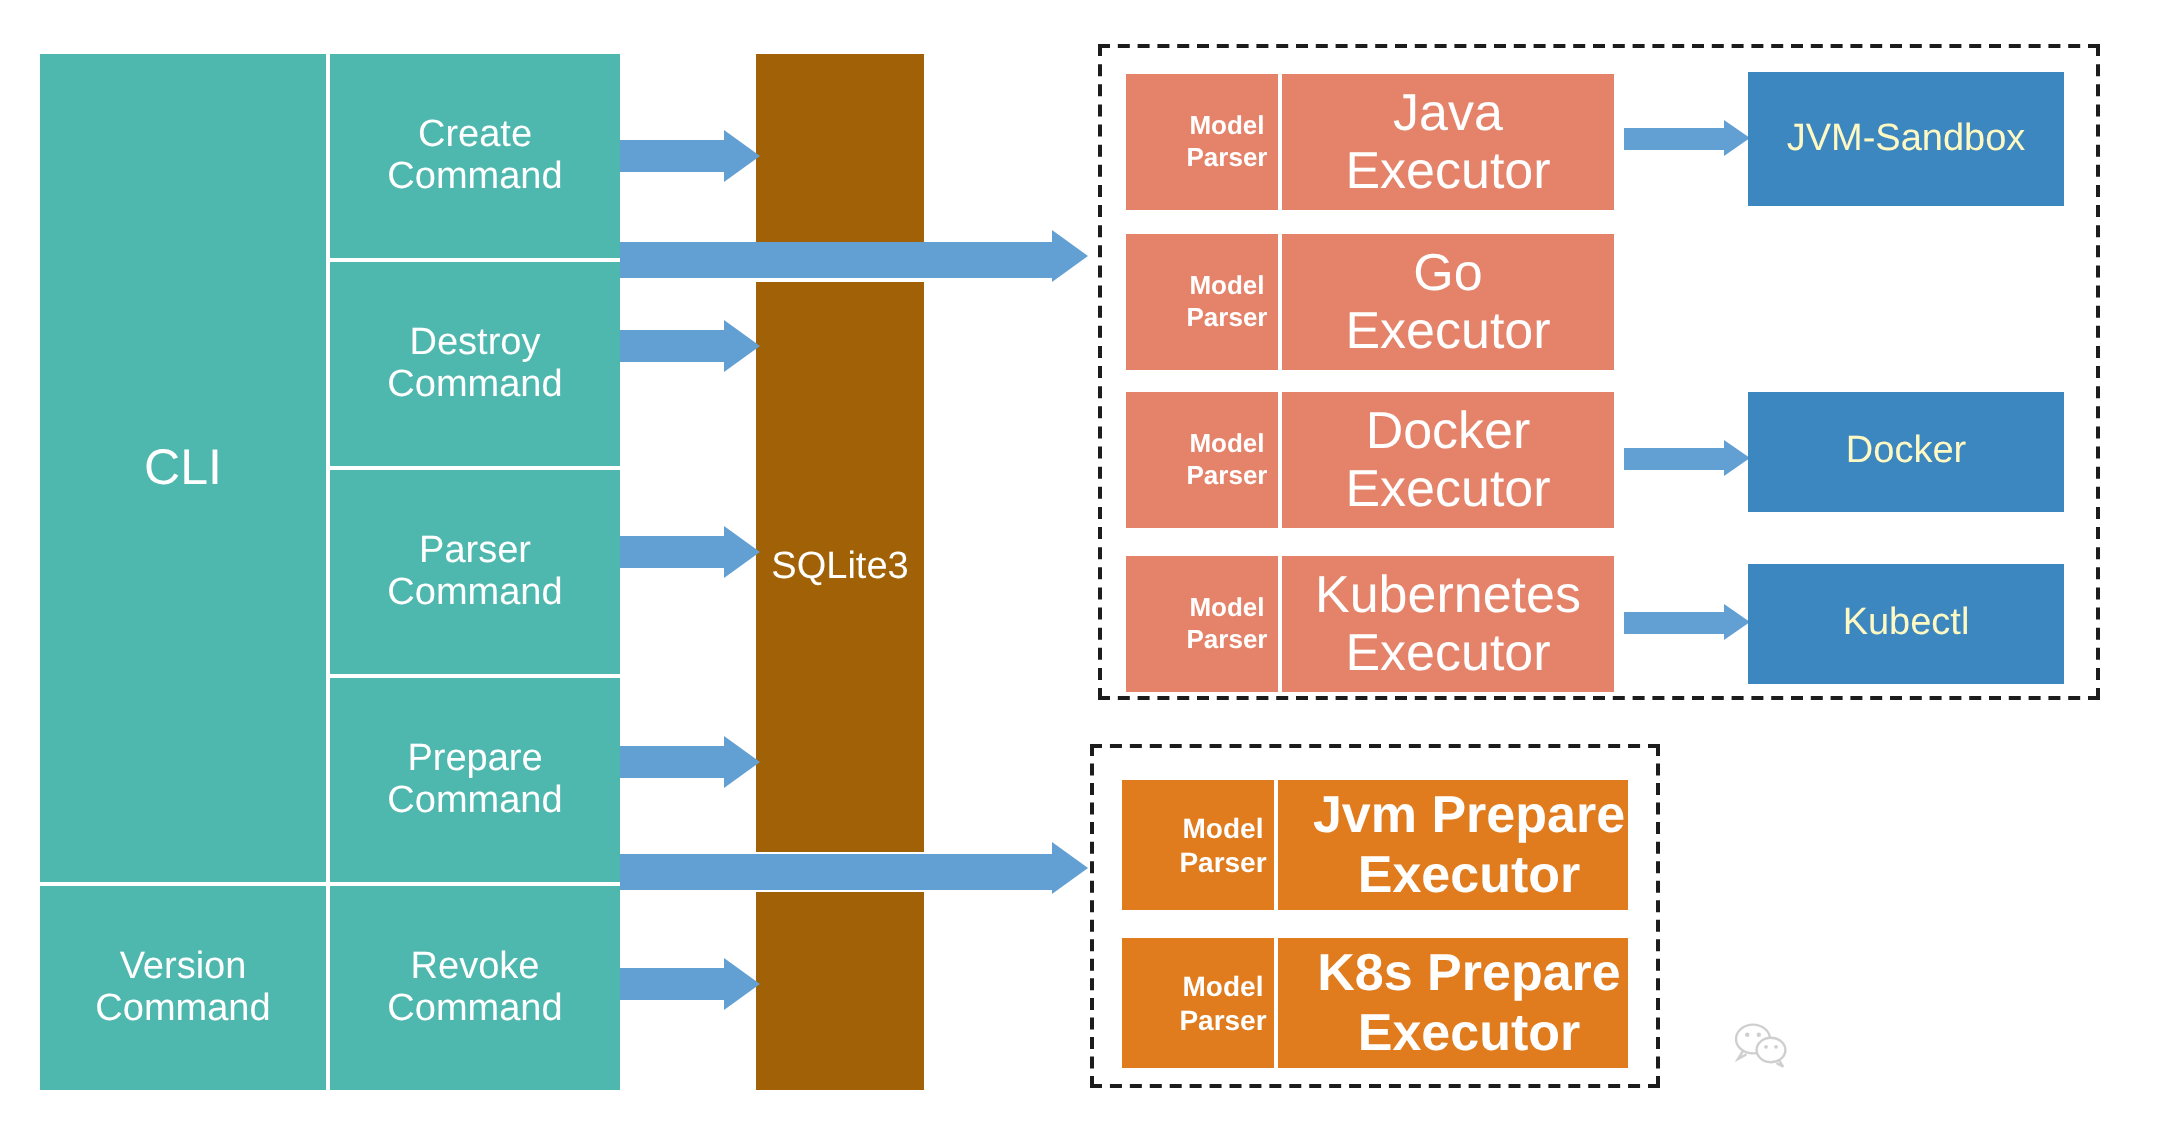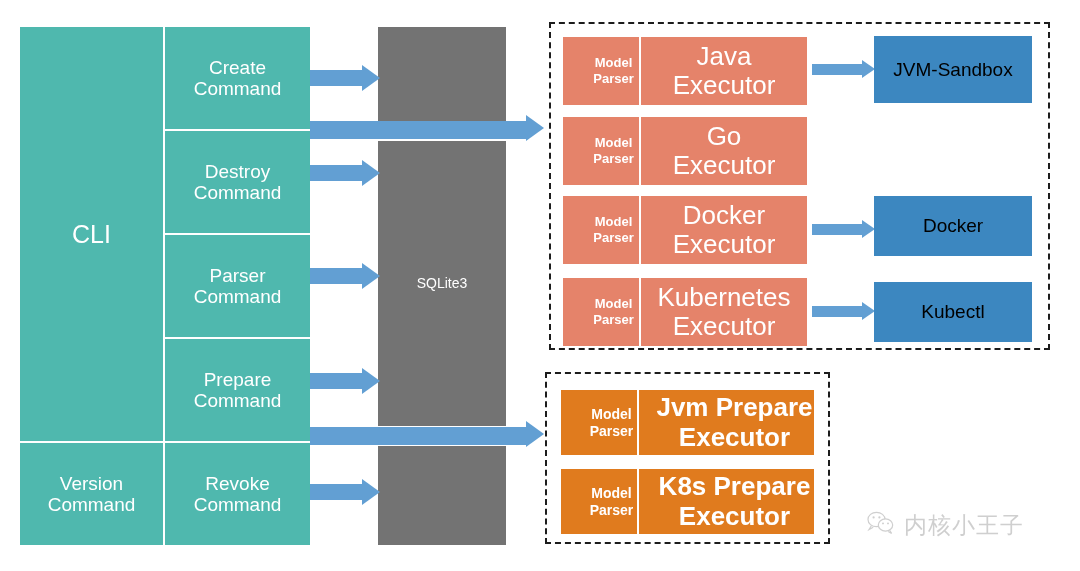--- a/index.html
+++ b/index.html
@@ -64,24 +64,24 @@
   }
   .cmd {
     left: 165px;
     width: 145px;
     font-size: 19px;
   }
 
   
   .sqlite-seg {
     left: 378px;
-    width: 128px;
-    background: #737373;
+    width: 84px;
+    background: #a16207;
     color: #ffffff;
-    font-size: 14px;
+    font-size: 19px;
   }
 
   
   .arrow-body {
     background: #629fd3;
     position: absolute;
   }
   .arrow-head {
     position: absolute;
     width: 0;
@@ -138,21 +138,21 @@
   .tone-light .exec-parser,
   .tone-light .exec-name { background: #e5836a; }
   .tone-dark .exec-parser,
   .tone-dark .exec-name { background: #e07b1e; }
   .tone-dark .exec-name { font-weight: bold; padding-left: 16px; }
   .tone-dark .exec-parser { font-size: 14px; }
 
   
   .target-box {
     background: #3c87c0;
-    color: #000000;
+    color: #fef9c3;
     font-size: 19px;
   }
 
   
   .watermark {
     left: 866px;
     top: 505px;
     width: 200px;
     height: 40px;
     display: flex;
@@ -382,16 +382,15 @@
         <ellipse cx="10.5" cy="9.5" rx="8.5" ry="7.2"></ellipse>
         <path d="M5.5 15.5 L3 19.5 L7.2 17.2"></path>
         <circle cx="7.6" cy="7.4" r="1.1" fill="#8e8e8e" stroke="none"></circle>
         <circle cx="13.4" cy="7.4" r="1.1" fill="#8e8e8e" stroke="none"></circle>
         <ellipse cx="19.5" cy="15" rx="7.2" ry="6.1" fill="#ffffff"></ellipse>
         <path d="M23.6 20.2 L25.6 23.4 L22.2 21.5"></path>
         <circle cx="17" cy="13.4" r="0.95" fill="#8e8e8e" stroke="none"></circle>
         <circle cx="22" cy="13.4" r="0.95" fill="#8e8e8e" stroke="none"></circle>
       </svg>
     </span>
-    <span class="wm-text">内核小王子</span>
   </div>
 
 </div>
 
 </body></html>

